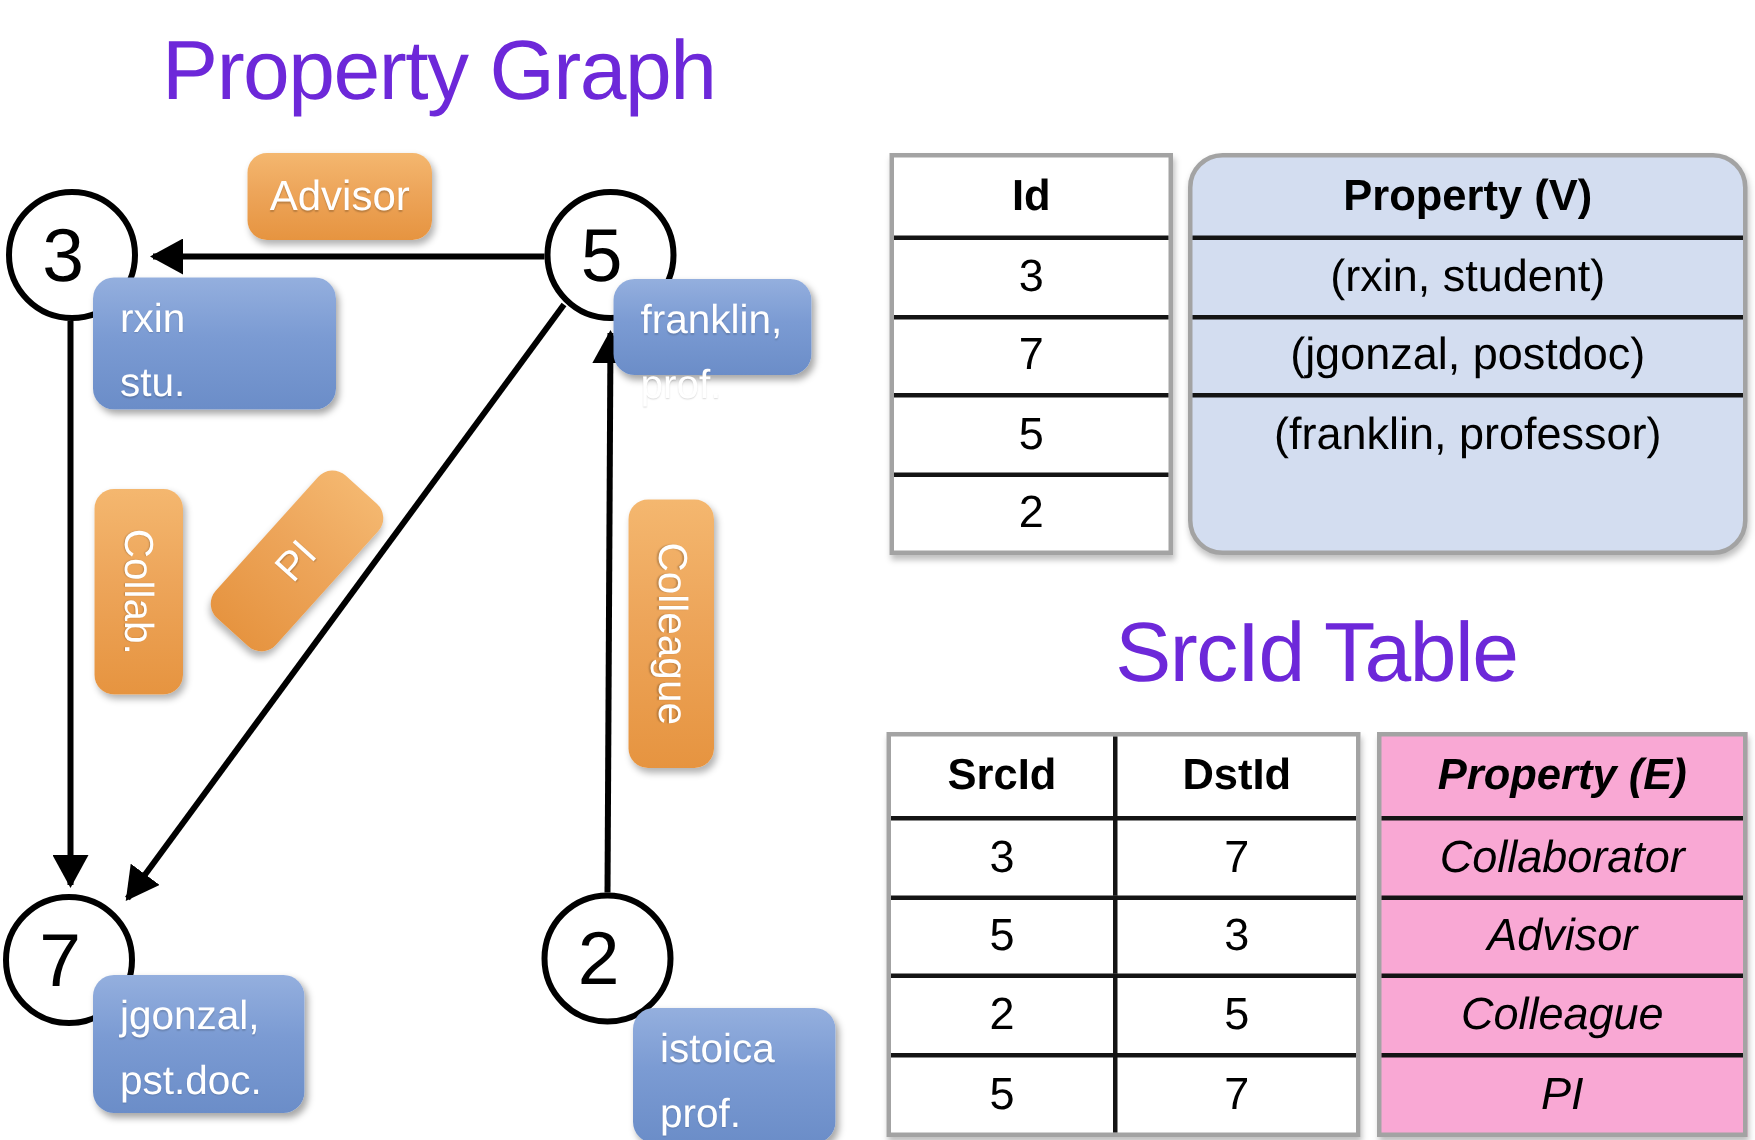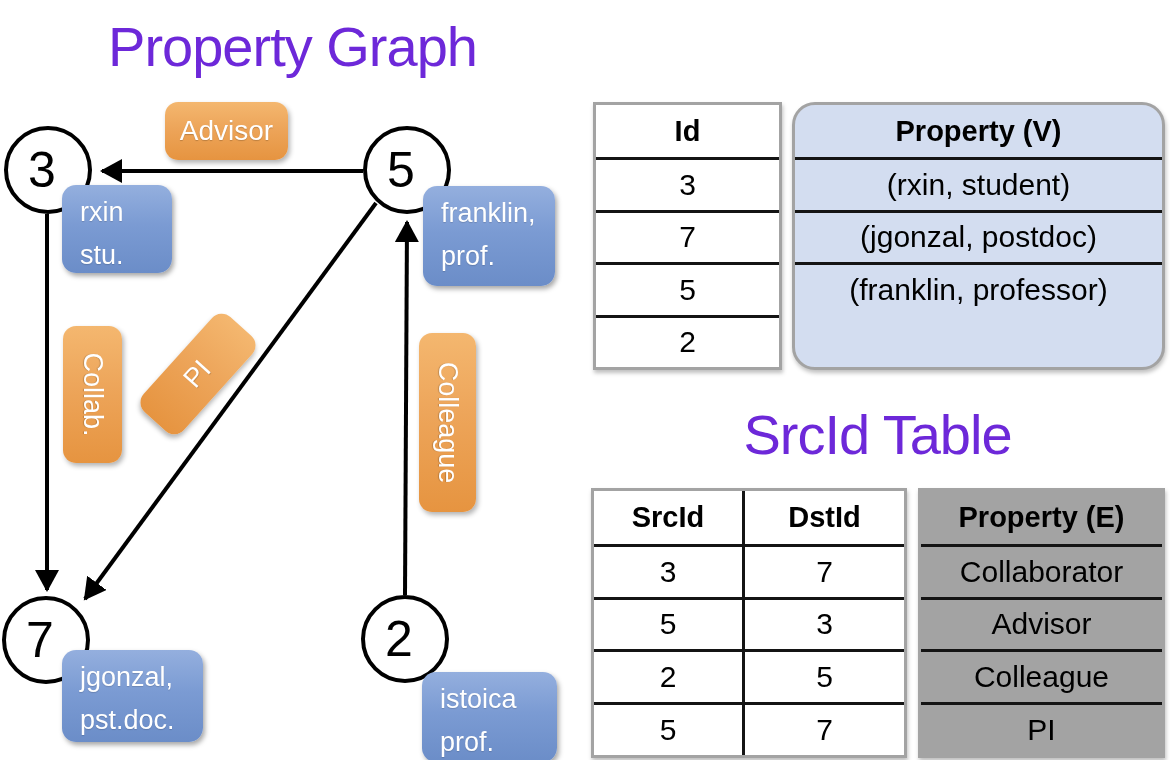--- a/index.html
+++ b/index.html
@@ -42,21 +42,21 @@
   }
   .tbl .cell{
     display:flex;align-items:center;justify-content:center;
     font-size:30px;font-weight:300;border-top:3px solid #141414;box-sizing:border-box;
   }
   .tbl .cell.hdr{font-weight:bold;font-size:29px;border-top:none;}
   .tbl2{grid-template-columns:148px 162px;}
   .tbl2 .cell.col2{border-left:3px solid #141414;}
   .tbl2 .cell.r0{border-top:none;}
   .fill-v{background:#d3ddf0;border-radius:23px;}
-  .fill-e{background:#a3a3a3;}
+  .fill-e{background:#f9a8d4;font-style:italic;}
 </style>
 </head>
 <body>
 
 <div id="slide">
 
   <div class="title" style="left:0;top:14px;width:585px;">Property Graph</div>
 
   <svg id="edge-svg" width="585" height="760">
     <defs>
@@ -76,25 +76,25 @@
   <div class="node" style="left:363px;top:126px;">
     <span>5</span>
   </div>
   <div class="node" style="left:2px;top:596px;">
     <span>7</span>
   </div>
   <div class="node" style="left:361px;top:595px;">
     <span>2</span>
   </div>
 
-  <div class="vbox" style="left:62px;top:185px;width:110px;height:88px;">
+  <div class="vbox" style="left:62px;top:185px;width:162px;height:88px;">
     <span>rxin</span><br>
     <span>stu.</span>
   </div>
-  <div class="vbox" style="left:423px;top:186px;width:132px;height:100px;">
+  <div class="vbox" style="left:409px;top:186px;width:132px;height:64px;">
     <span>franklin,</span><br>
     <span>prof.</span>
   </div>
   <div class="vbox" style="left:62px;top:650px;width:141px;height:92px;">
     <span>jgonzal,</span><br>
     <span>pst.doc.</span>
   </div>
   <div class="vbox" style="left:422px;top:672px;width:135px;height:90px;">
     <span>istoica</span><br>
     <span>prof.</span>

